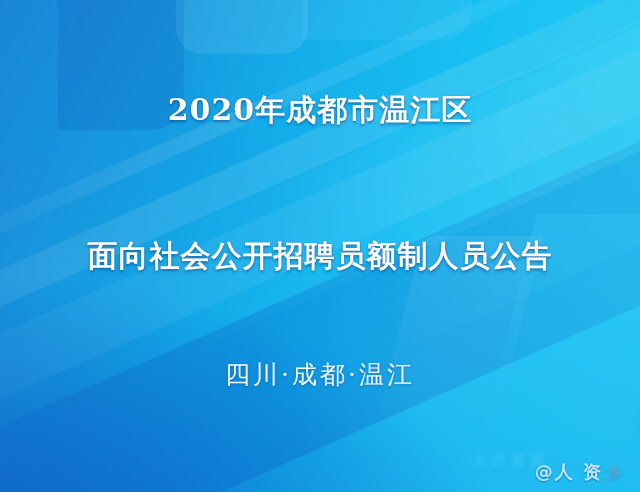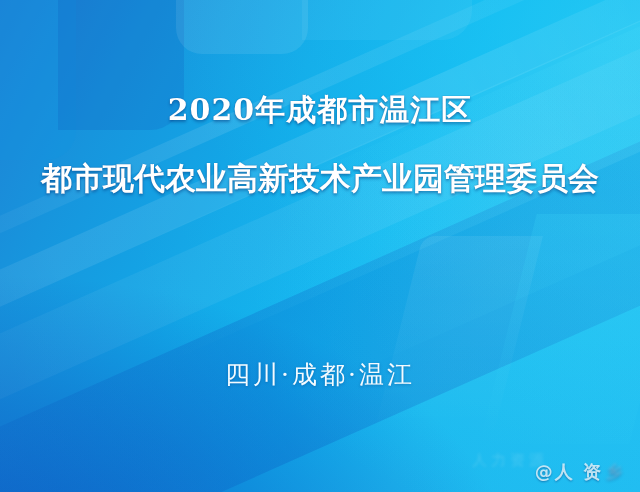--- a/index.html
+++ b/index.html
@@ -247,21 +247,21 @@
   <div class="band band-5"></div>
   <div class="band band-4"></div>
   <div class="band band-3"></div>
   <div class="band band-1"></div>
   <div class="band band-2"></div>
   <div class="facet-right"></div>
   <div class="facet-right2"></div>
 
   <div class="content">
     <div class="headline line-1">2020年成都市温江区</div>
-    <div class="headline line-2">都市现代农业高新技术产业园管理委员会</div>
+    <div class="headline line-3">面向社会公开招聘员额制人员公告</div>
     <div class="subtitle">四川·成都·温江</div>
   </div>
 
   <div class="watermark-ghost">人力资源</div>
   <div class="watermark">
     <span>@人 资</span>
     <span class="wm-faint">乡</span>
   </div>
 
 </div>

